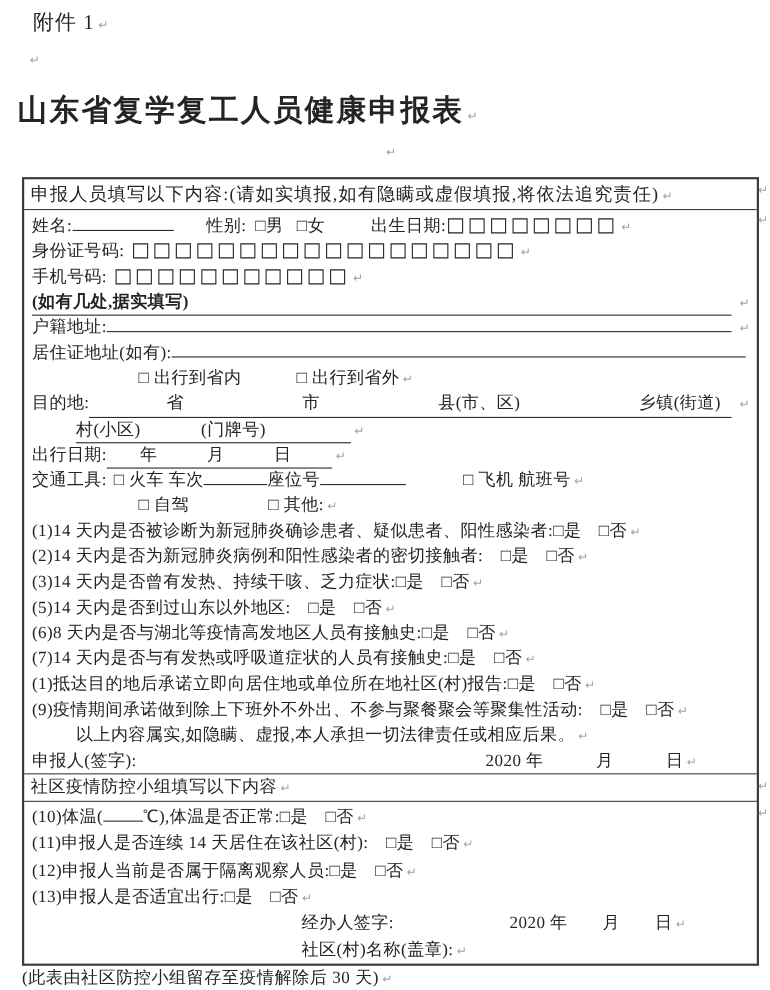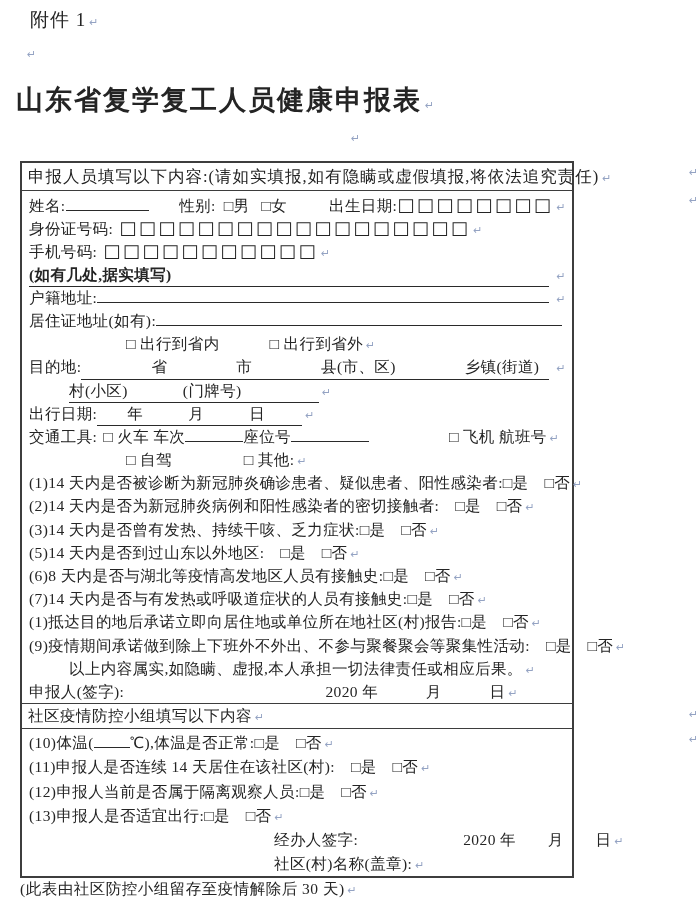--- a/index.html
+++ b/index.html
@@ -10,21 +10,21 @@
   .pm{color:#94a3c3;font-size:11px;font-family:"DejaVu Sans",sans-serif;
       margin-left:3px;flex:none;}
   .pm-abs{position:absolute;}
 
   .attach{position:absolute;left:30px;top:7px;font-size:19px;letter-spacing:1px;
           display:flex;align-items:baseline;}
   .title{position:absolute;left:16px;top:82px;width:100%;text-align:left;
          font-size:27px;font-weight:bold;letter-spacing:2px;}
   .title .pm{font-weight:normal;}
 
-  .tbl{position:absolute;left:20px;top:161px;width:554px;
+  .tbl{position:absolute;left:20px;top:161px;width:670px;
        border:2px solid #3d3d3d;box-sizing:border-box;background:#fff;}
   .hdr{height:27px;line-height:27px;border-bottom:1px solid #3d3d3d;
        padding:0 3px 0 6px;font-size:16.5px;letter-spacing:1px;white-space:nowrap;
        display:flex;align-items:baseline;}
   .sec2hdr{height:24px;line-height:24px;border-top:1.5px solid #3d3d3d;
        border-bottom:1.5px solid #3d3d3d;padding:0 6px;font-size:15.5px;
        letter-spacing:0.5px;display:flex;align-items:baseline;}
   .cell{padding:2px 6px 0 7px;}
   .line{display:flex;align-items:baseline;height:23.2px;line-height:23.2px;
         font-size:15.5px;letter-spacing:0.4px;white-space:nowrap;}
@@ -36,21 +36,21 @@
   .ubox.fill{flex:1;margin-right:4px;}
   .boxes{font-size:18px;letter-spacing:2.5px;font-family:"DejaVu Sans",sans-serif;
          line-height:inherit;}
   .bold{font-weight:bold;}
   .sp{flex:1;}
 
   .w36{width:36px}.w58{width:58px}.w78{width:78px}.w92{width:92px}
   .ml6{margin-left:6px}.ml8{margin-left:8px}
   .ml12{margin-left:12px}.ml30{margin-left:30px}
   .ml36{margin-left:40px}.ml42{margin-left:42px}.ml45{margin-left:45px}
-  .ml52{margin-left:80px}.ml55{margin-left:55px}.ml70{margin-left:50px}
+  .ml52{margin-left:52px}.ml55{margin-left:55px}.ml70{margin-left:50px}
   .ml72{margin-left:72px}.ml97{margin-left:97px}.ml105{margin-left:105px}
   .ml245{margin-left:245px}.mr48{margin-right:48px}.pl70{padding-left:70px}
   .pl30{padding-left:30px}.pr10{padding-right:10px}
 
   .footer{position:absolute;left:20px;top:879px;font-size:15.5px;
           letter-spacing:0.5px;display:flex;align-items:baseline;}
 </style>
 </head>
 <body>
 

